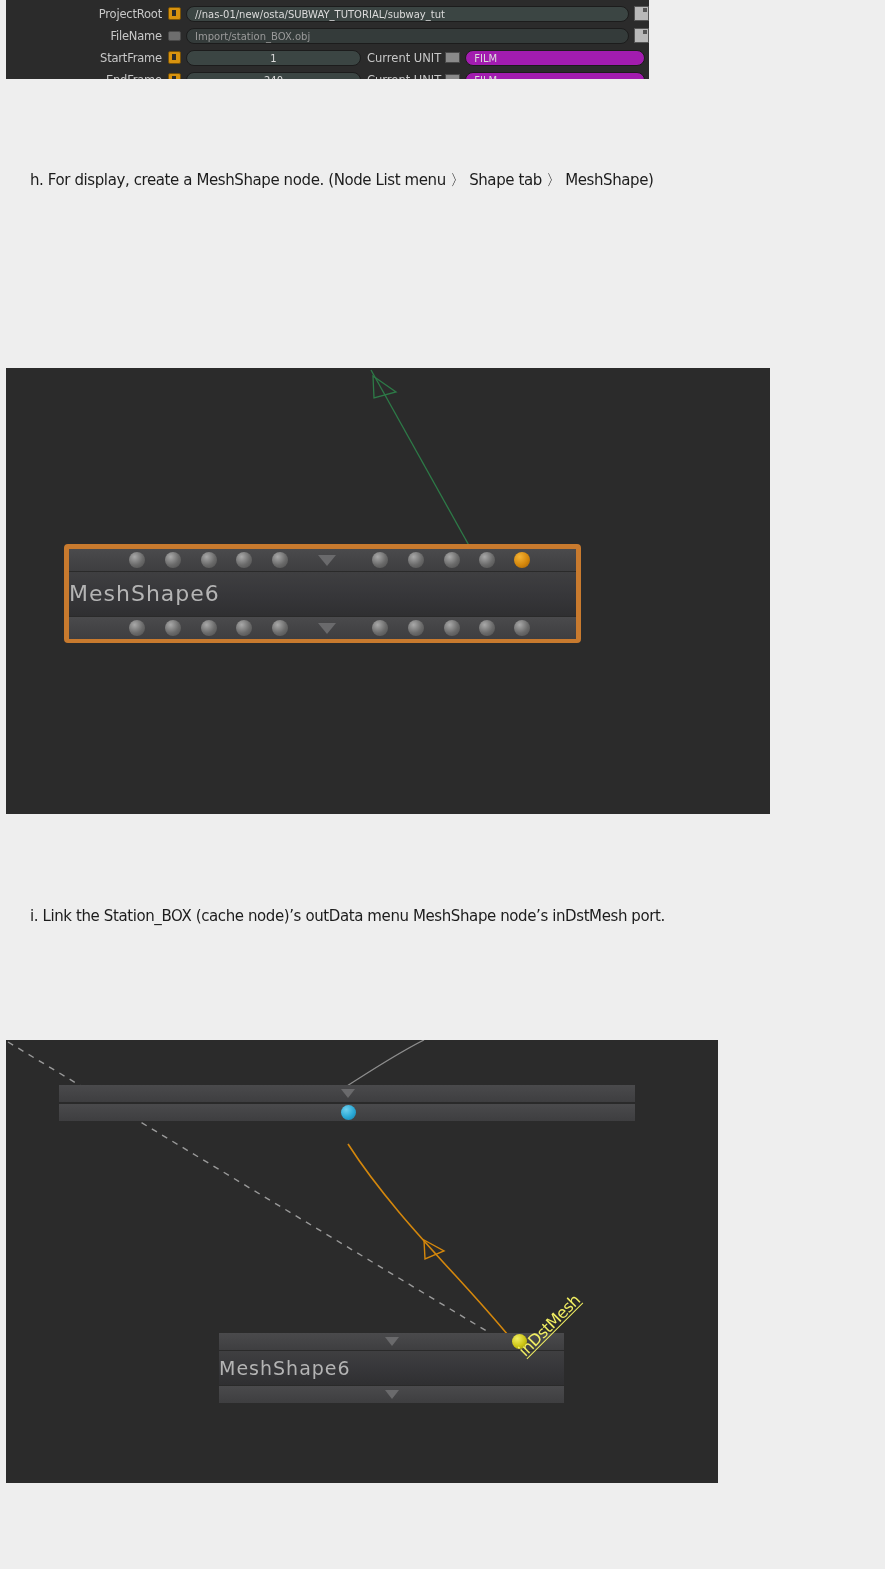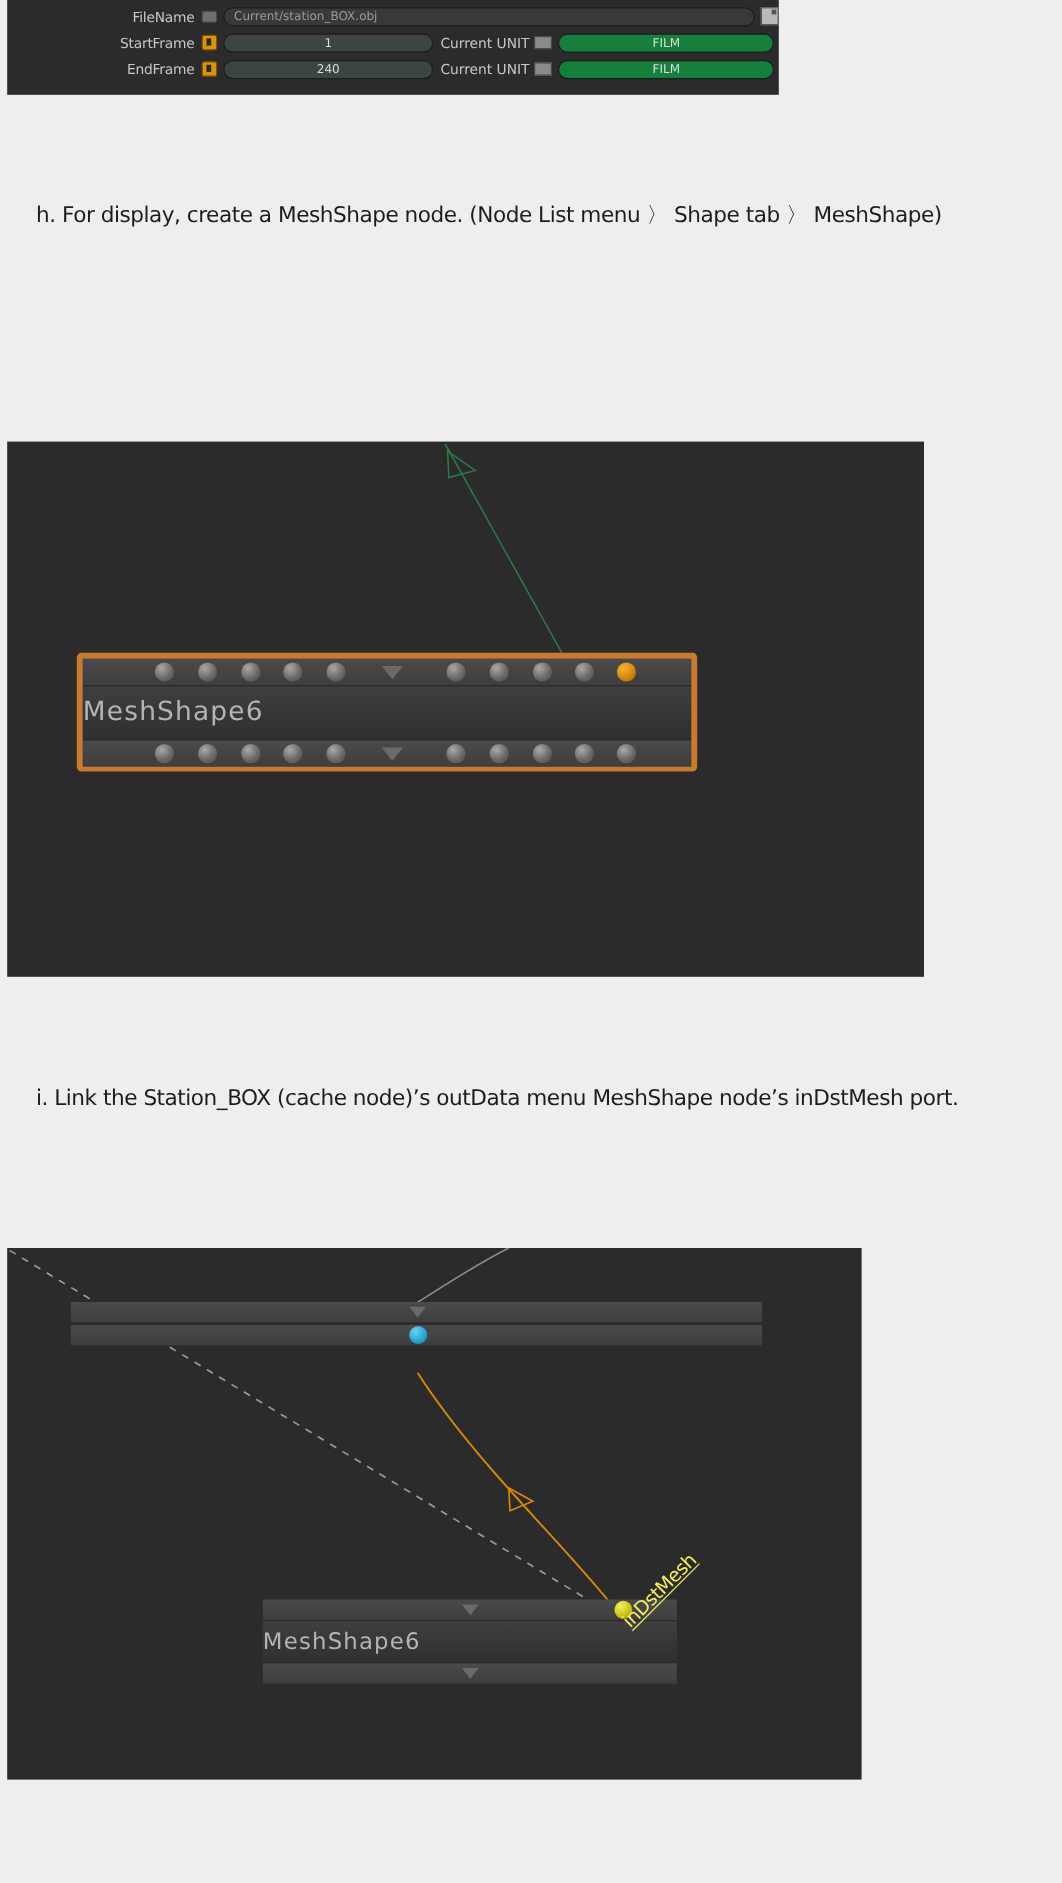--- a/index.html
+++ b/index.html
@@ -78,21 +78,21 @@
     color: #dcdcdc;
     font-size: 10px;
     padding: 0 8px;
     box-sizing: border-box;
     white-space: nowrap;
     overflow: hidden;
     font-family: "DejaVu Sans", sans-serif;
   }
   .field.wide  { width: 443px; }
   .field.num   { width: 175px; text-align: center; }
-  .field.unitv { width: 180px; text-align: center; background: #15803d; }
+  .field.unitv { width: 180px; text-align: left; background: #a21caf; }
   .field.dim   { color: #9a9a9a; background: #343b3a; }
   .file-btn {
     width: 13px; height: 13px;
     margin-left: 5px;
     background: #b9b9b9;
     border: 1px solid #555;
     position: relative;
     flex: 0 0 auto;
   }
   .file-btn::after {
@@ -116,21 +116,21 @@
     border: 1px solid #4a4a4a;
     margin-right: 5px;
     flex: 0 0 auto;
   }
 
   
   .instruction {
     position: absolute;
     left: 4px;
     color: #1c1c1c;
-    font-size: 18px;
+    font-size: 15px;
     line-height: 28px;
     font-family: "DejaVu Sans", sans-serif;
     letter-spacing: -0.4px;
     width: 870px;
   }
   .instruction .indent { padding-left: 26px; }
   #instruction-h { top: 166px; }
   #instruction-i { top: 902px; }
 
   
@@ -234,25 +234,31 @@
     left: 0; top: 0;
     width: 100%; height: 100%;
     pointer-events: none;
   }
 </style>
 </head>
 <body>
 
 <div id="param-panel">
 
+  <div class="param-row">
+    <div class="param-label">ProjectRoot</div>
+    <div class="lock-chip on"></div>
+    <div class="field wide">//nas-01/new/osta/SUBWAY_TUTORIAL/subway_tut</div>
+    <div class="file-btn"></div>
+  </div>
 
   <div class="param-row">
     <div class="param-label">FileName</div>
     <div class="lock-chip off"></div>
-    <div class="field wide dim">Current/station_BOX.obj</div>
+    <div class="field wide dim">Import/station_BOX.obj</div>
     <div class="file-btn"></div>
   </div>
 
   <div class="param-row">
     <div class="param-label">StartFrame</div>
     <div class="lock-chip on"></div>
     <div class="field num">1</div>
     <div class="unit-label">Current UNIT</div>
     <div class="unit-chip"></div>
     <div class="field unitv">FILM</div>

